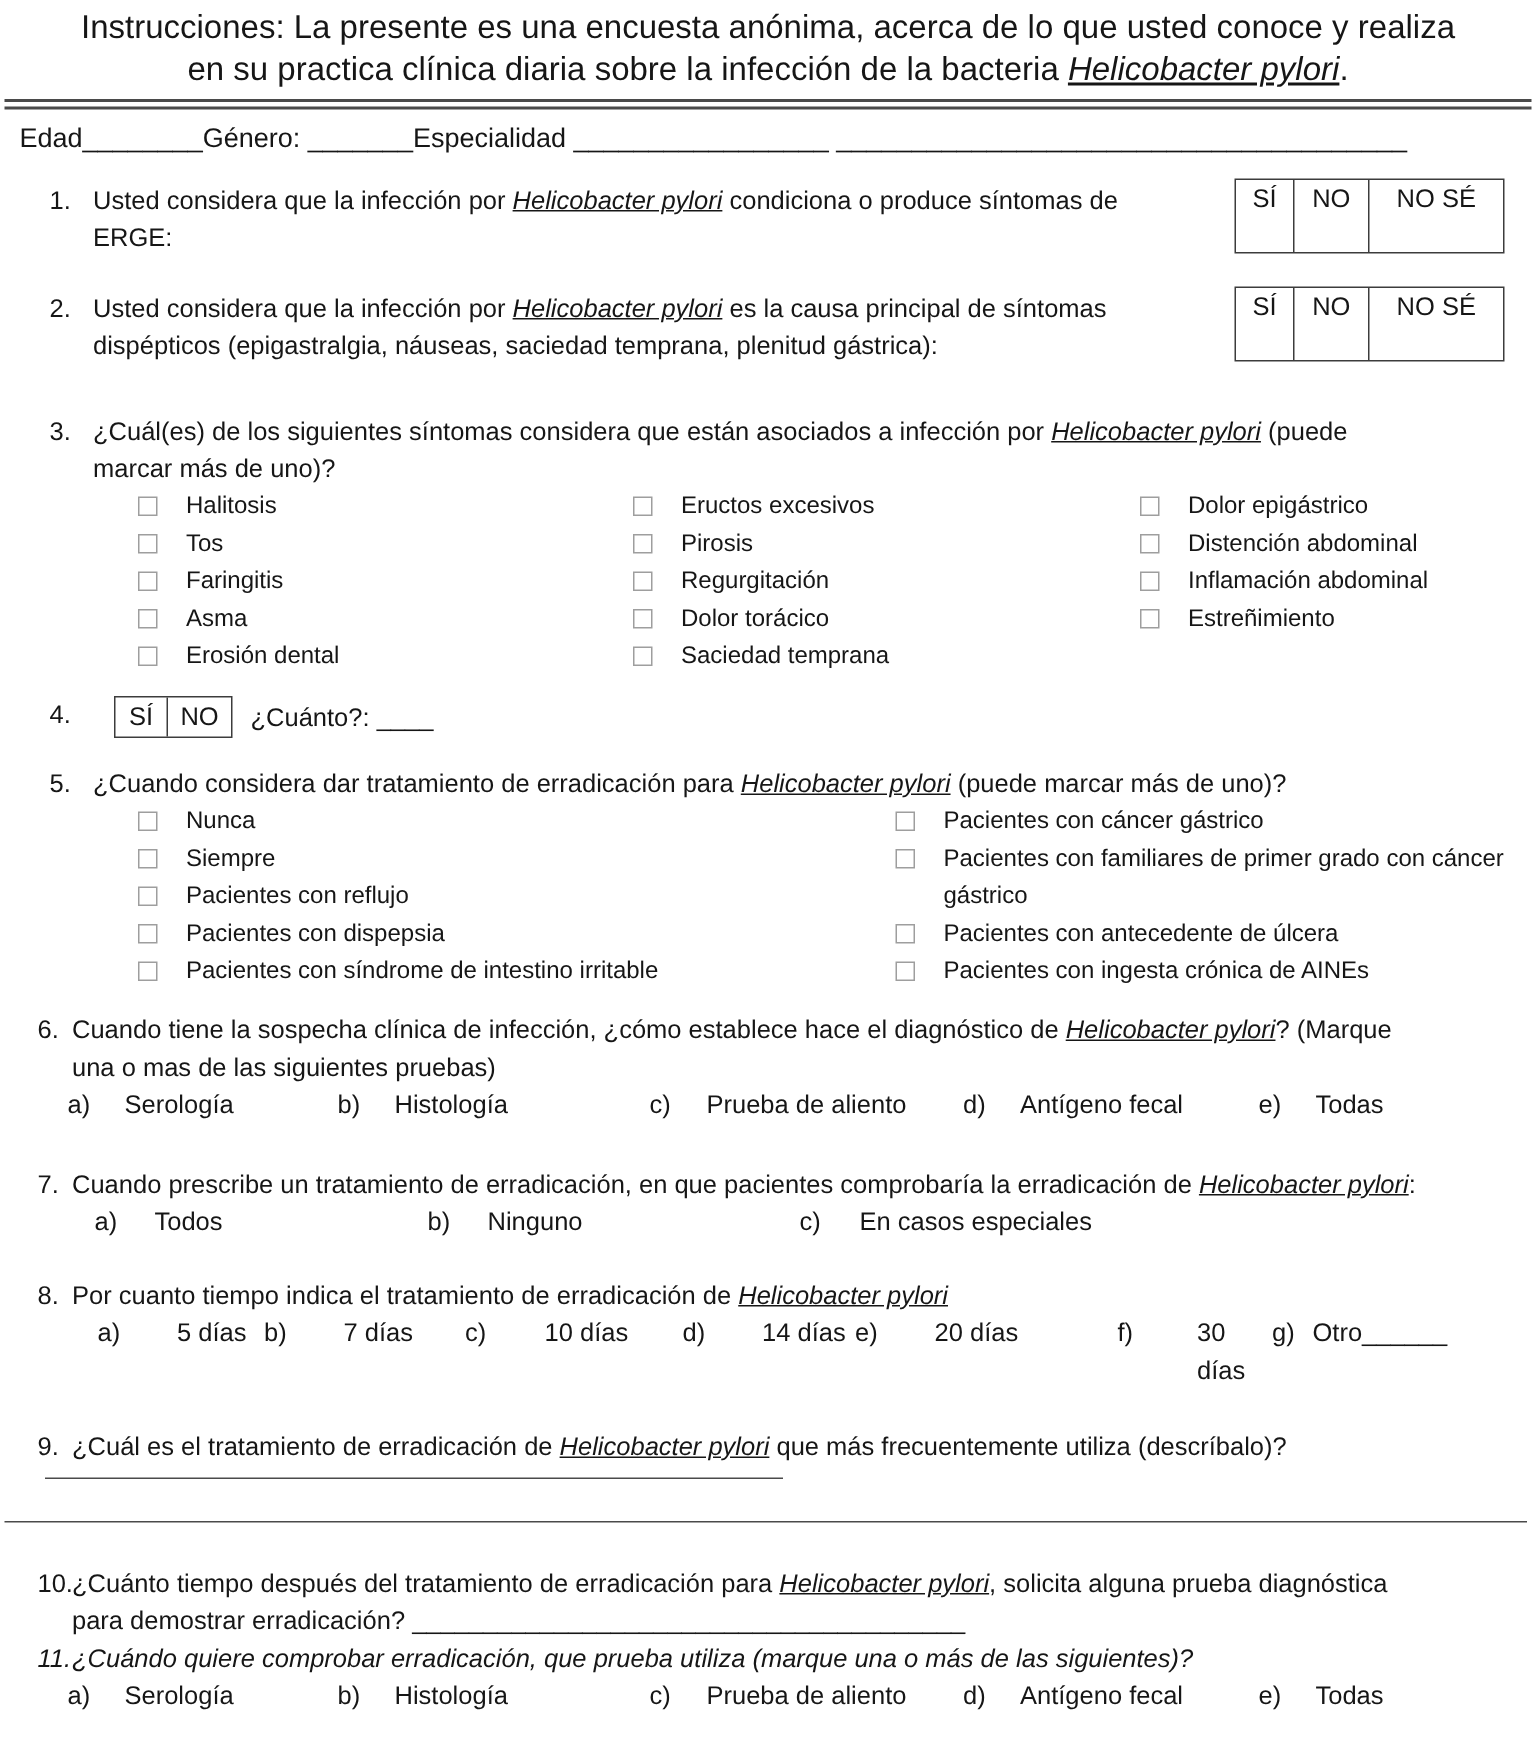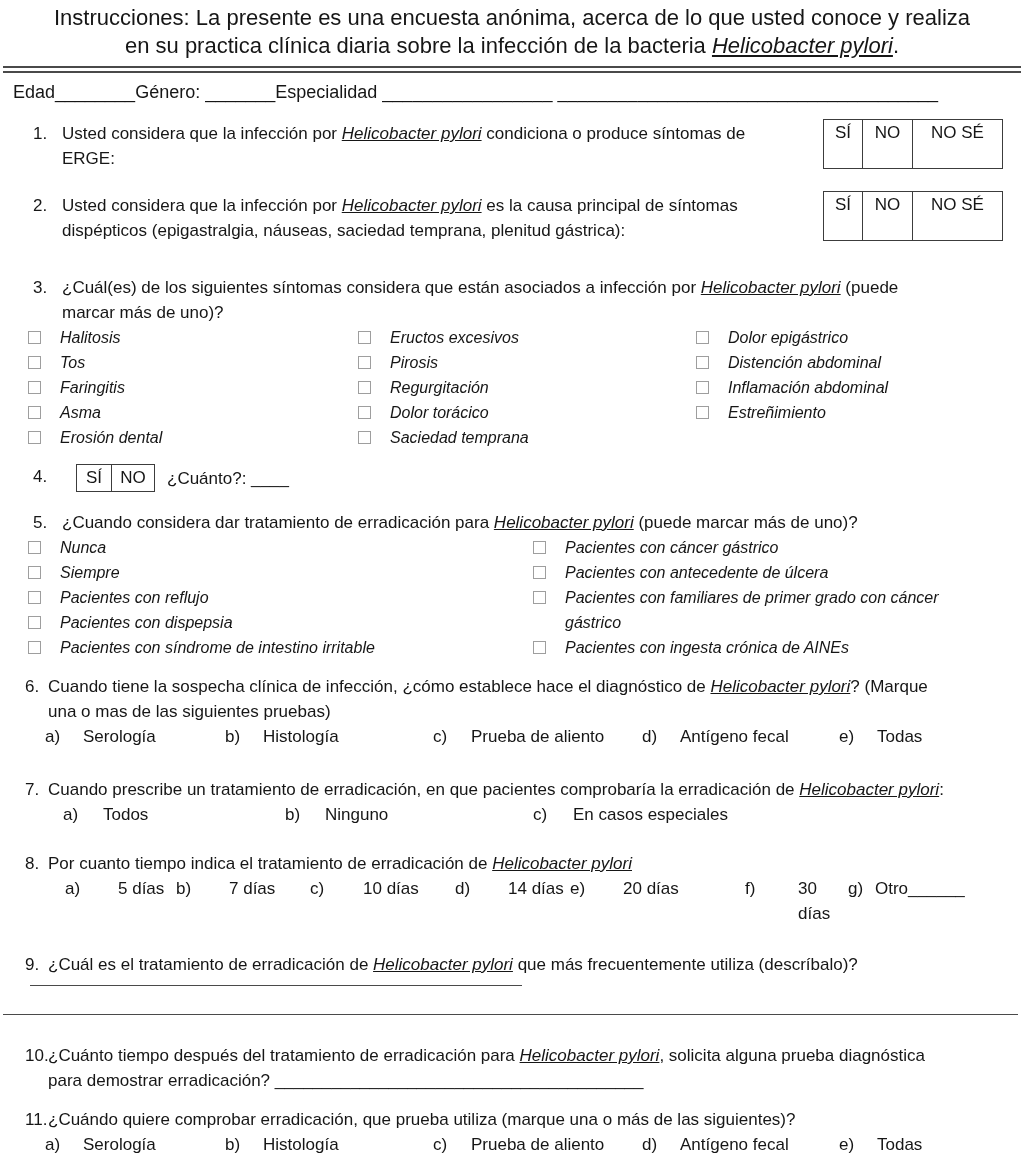--- a/index.html
+++ b/index.html
@@ -25,21 +25,21 @@
   .ans-cell:first-child{border-left:none;}
   .tbl-lg .ans-cell{height:48px;}
   .w-si{width:38px;} .w-no{width:50px;} .w-nose{width:90px;}
 
   .q4-row{display:flex;align-items:center;white-space:nowrap;}
   .mini-table{display:inline-flex;border:1.5px solid #3c3c3c;margin:0 12px 0 14px;}
   .mini-cell{height:26px;line-height:26px;text-align:center;border-left:1px solid #3c3c3c;font-size:17px;}
   .mini-cell:first-child{border-left:none;}
   .mw-si{width:34px;} .mw-no{width:42px;}
 
-  .cb-cols{display:flex;padding-left:28px;font-style:italic;}
+  .cb-cols{display:flex;padding-left:92px;}
   .cb-row{display:flex;align-items:flex-start;line-height:25px;}
   .cb{flex:none;width:11px;height:11px;border:1px solid #9e9e9e;margin-top:6px;background:#fff;}
   .cb-label{margin-left:19px;}
   .q3-col1{width:330px;} .q3-col2{width:338px;} .q3-col3{flex:1;}
   .q5-col1{width:505px;} .q5-col2{flex:1;}
   .q5-col2 .cb-label{max-width:380px;}
 
   .opts{display:flex;font-size:17px;line-height:25px;}
   .opt{display:flex;flex:none;}
   .letter{flex:none;}
@@ -53,21 +53,21 @@
   .opts-q8 .letter{width:53px;}
   .o8-a{width:111px;} .o8-b{width:134px;} .o8-c{width:145px;} .o8-d{width:115px;} .o8-e{width:175px;} .o8-f{width:103px;}
   .letter-g{width:27px !important;}
 
   .line-short{height:8px;margin:0 0 0 30px;width:492px;border-bottom:1.5px solid #4a4a4a;}
   .line-long{height:8px;margin:20px 0 0 3px;width:1015px;border-bottom:1.5px solid #4a4a4a;}
 
   .mt-q1{margin-top:16px;} .mt-q2{margin-top:22px;} .mt-q3{margin-top:32px;}
   .mt-q4{margin-top:14px;} .mt-q5{margin-top:18px;} .mt-q6{margin-top:14px;}
   .mt-q7{margin-top:28px;} .mt-q8{margin-top:24px;} .mt-q9{margin-top:26px;}
-  .mt-q10{margin-top:28px;} .mt-q11{margin-top:14px;}
+  .mt-q10{margin-top:28px;} .mt-q11{font-style:italic;}
 </style>
 </head>
 <body>
 
 <div class="page">
 
   <div class="title">
     <div>Instrucciones: La presente es una encuesta anónima, acerca de lo que usted conoce y realiza</div>
     <div><span>en su practica clínica diaria sobre la infección de la bacteria </span><i>Helicobacter pylori</i><span>.</span></div>
   </div>
@@ -203,25 +203,25 @@
           <span class="cb-label">Pacientes con síndrome de intestino irritable</span>
         </div>
     </div>
     <div class="q5-col2">
       <div class="cb-row">
           <span class="cb"></span>
           <span class="cb-label">Pacientes con cáncer gástrico</span>
         </div>
       <div class="cb-row">
           <span class="cb"></span>
+          <span class="cb-label">Pacientes con familiares de primer grado con cáncer gástrico</span>
+        </div>
+      <div class="cb-row">
+          <span class="cb"></span>
           <span class="cb-label">Pacientes con antecedente de úlcera</span>
-        </div>
-      <div class="cb-row">
-          <span class="cb"></span>
-          <span class="cb-label">Pacientes con familiares de primer grado con cáncer gástrico</span>
         </div>
       <div class="cb-row">
           <span class="cb"></span>
           <span class="cb-label">Pacientes con ingesta crónica de AINEs</span>
         </div>
     </div>
   </div>
 
   <div class="q q-late mt-q6">
     <span class="qnum">6.</span>

